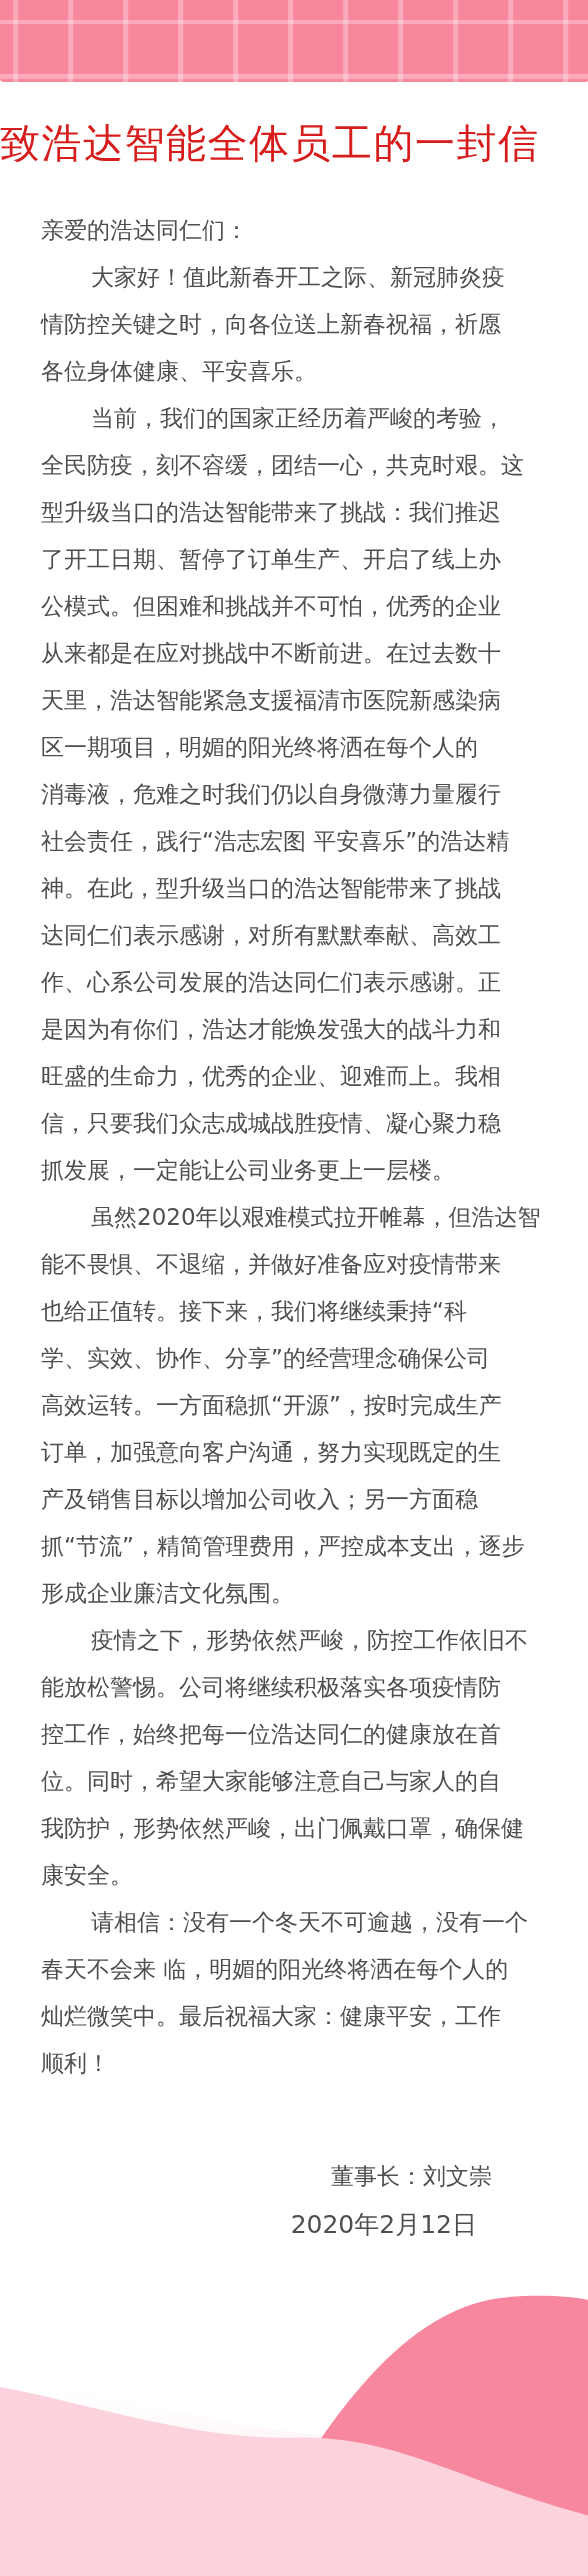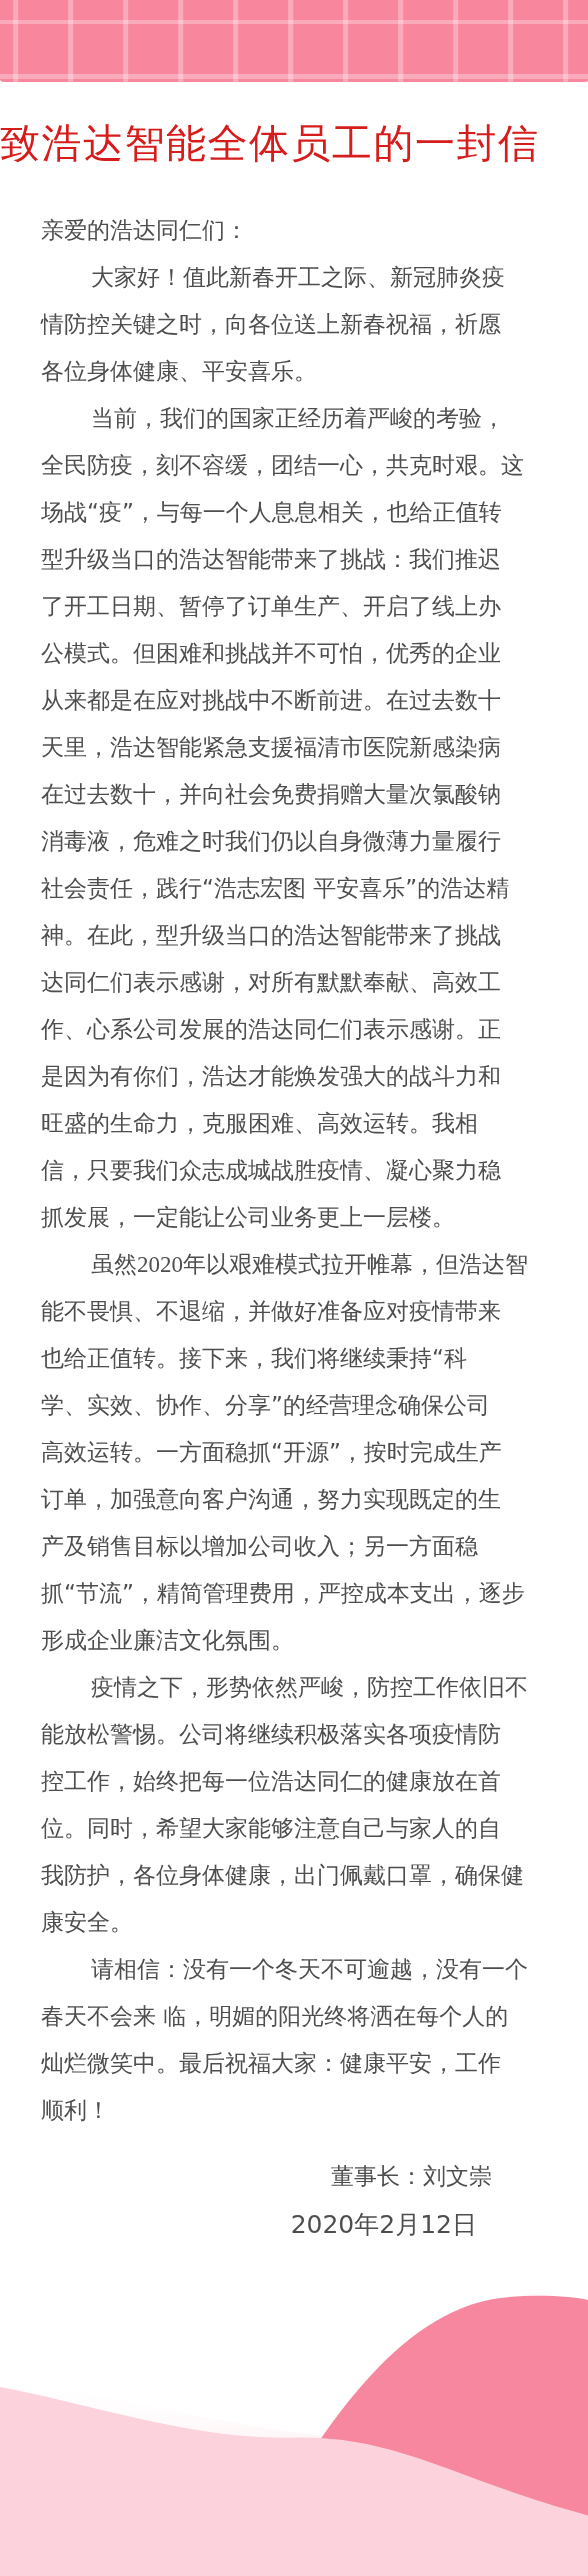--- a/index.html
+++ b/index.html
@@ -35,21 +35,21 @@
   .letter{
     position:absolute;top:207px;left:41px;width:512px;
     color:var(--text_gray,#4e4e4e);
   }
   .line{
     height:47px;line-height:47px;
     font-size:23px;
     white-space:nowrap;
     overflow:visible;
   }
-  .line.indent{padding-left:50px;font-family:Liberation Serif, serif;}
+  .line.indent{padding-left:50px;}
   .sig{
     position:absolute;top:2153px;right:97px;
     height:47px;line-height:47px;font-size:23px;
     color:var(--text_gray,#4e4e4e);white-space:nowrap;
   }
   .date{
     position:absolute;top:2201px;right:112px;
     height:47px;line-height:47px;font-size:25px;
     color:var(--text_gray,#4e4e4e);white-space:nowrap;
   }
@@ -67,50 +67,49 @@
 
   <div class="title">致浩达智能全体员工的一封信</div>
 
   <div class="letter">
       <div class="line">亲爱的浩达同仁们：</div>
       <div class="line indent">大家好！值此新春开工之际、新冠肺炎疫</div>
       <div class="line">情防控关键之时，向各位送上新春祝福，祈愿</div>
       <div class="line">各位身体健康、平安喜乐。</div>
       <div class="line indent">当前，我们的国家正经历着严峻的考验，</div>
       <div class="line">全民防疫，刻不容缓，团结一心，共克时艰。这</div>
-      <div class="line">场战“疫”，与每一个人息息相关，也给正值转</div>
       <div class="line">型升级当口的浩达智能带来了挑战：我们推迟</div>
       <div class="line">了开工日期、暂停了订单生产、开启了线上办</div>
       <div class="line">公模式。但困难和挑战并不可怕，优秀的企业</div>
       <div class="line">从来都是在应对挑战中不断前进。在过去数十</div>
       <div class="line">天里，浩达智能紧急支援福清市医院新感染病</div>
-      <div class="line">在过去数十，并向社会免费捐赠大量次氯酸钠</div>
+      <div class="line">区一期项目，明媚的阳光终将洒在每个人的</div>
       <div class="line">消毒液，危难之时我们仍以自身微薄力量履行</div>
       <div class="line">社会责任，践行“浩志宏图 平安喜乐”的浩达精</div>
       <div class="line">神。在此，型升级当口的浩达智能带来了挑战</div>
       <div class="line">达同仁们表示感谢，对所有默默奉献、高效工</div>
       <div class="line">作、心系公司发展的浩达同仁们表示感谢。正</div>
       <div class="line">是因为有你们，浩达才能焕发强大的战斗力和</div>
-      <div class="line">旺盛的生命力，克服困难、高效运转。我相</div>
+      <div class="line">旺盛的生命力，优秀的企业、迎难而上。我相</div>
       <div class="line">信，只要我们众志成城战胜疫情、凝心聚力稳</div>
       <div class="line">抓发展，一定能让公司业务更上一层楼。</div>
       <div class="line indent">虽然2020年以艰难模式拉开帷幕，但浩达智</div>
       <div class="line">能不畏惧、不退缩，并做好准备应对疫情带来</div>
       <div class="line">也给正值转。接下来，我们将继续秉持“科</div>
       <div class="line">学、实效、协作、分享”的经营理念确保公司</div>
       <div class="line">高效运转。一方面稳抓“开源”，按时完成生产</div>
       <div class="line">订单，加强意向客户沟通，努力实现既定的生</div>
       <div class="line">产及销售目标以增加公司收入；另一方面稳</div>
       <div class="line">抓“节流”，精简管理费用，严控成本支出，逐步</div>
       <div class="line">形成企业廉洁文化氛围。</div>
       <div class="line indent">疫情之下，形势依然严峻，防控工作依旧不</div>
       <div class="line">能放松警惕。公司将继续积极落实各项疫情防</div>
       <div class="line">控工作，始终把每一位浩达同仁的健康放在首</div>
       <div class="line">位。同时，希望大家能够注意自己与家人的自</div>
-      <div class="line">我防护，各位身体健康，出门佩戴口罩，确保健</div>
+      <div class="line">我防护，形势依然严峻，出门佩戴口罩，确保健</div>
       <div class="line">康安全。</div>
       <div class="line indent">请相信：没有一个冬天不可逾越，没有一个</div>
       <div class="line">春天不会来 临，明媚的阳光终将洒在每个人的</div>
       <div class="line">灿烂微笑中。最后祝福大家：健康平安，工作</div>
       <div class="line">顺利！</div>
     </div>
 
   <div class="sig">董事长：刘文崇</div>
 
   <div class="date">2020年2月12日</div>

